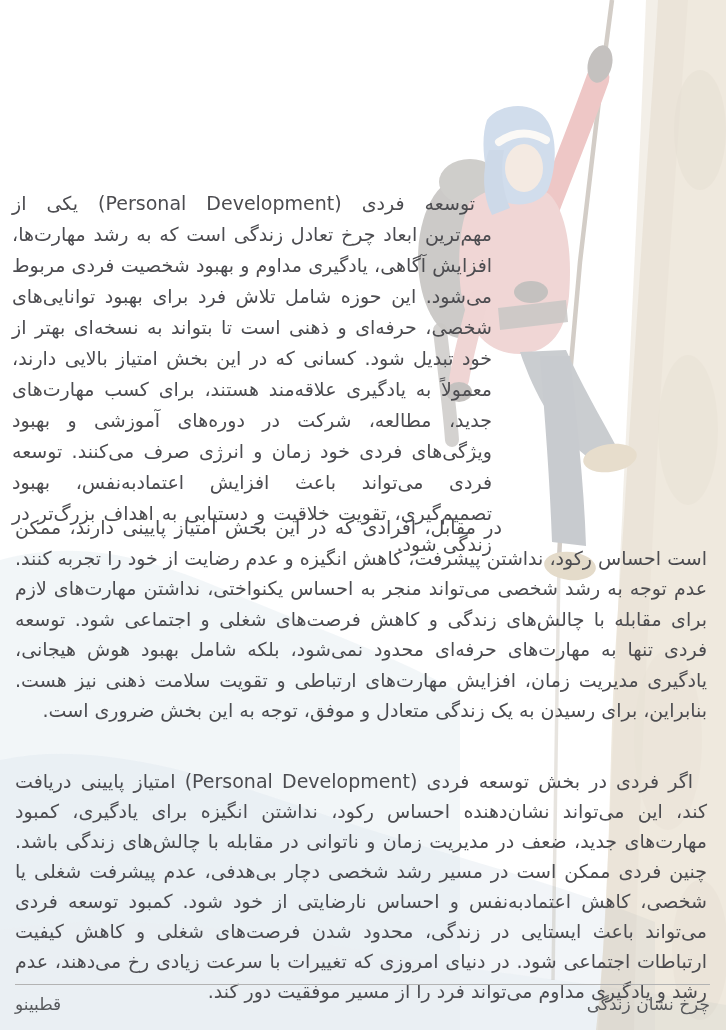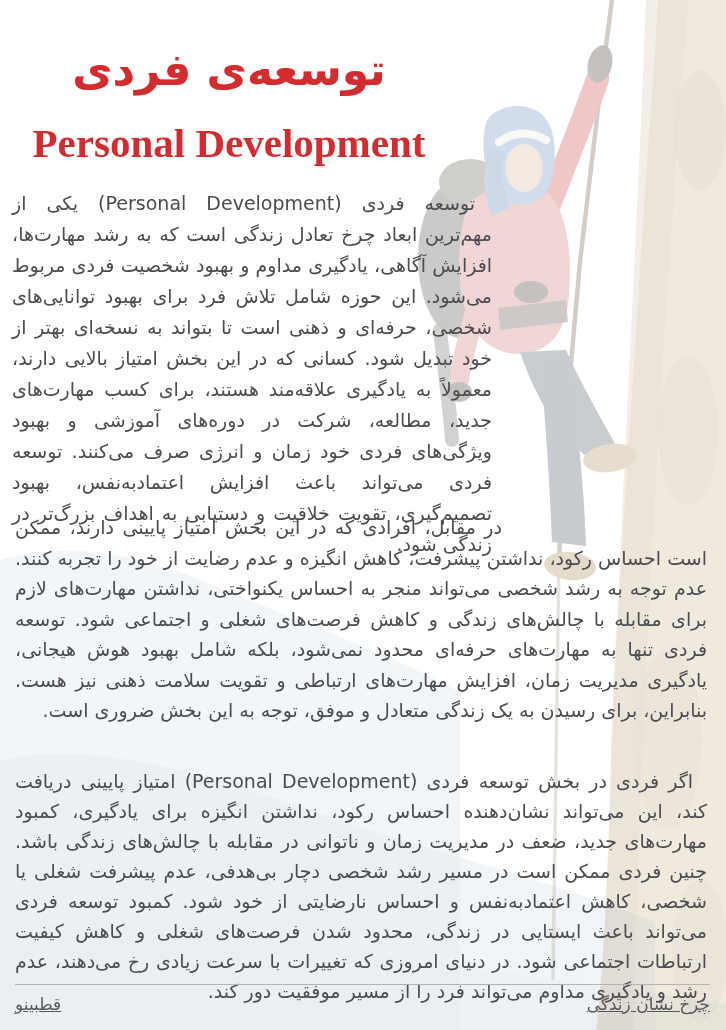--- a/index.html
+++ b/index.html
@@ -53,21 +53,21 @@
     position:absolute;left:15px;right:16px;top:984px;
     border-top:1px solid #b3b3b3;
     direction:rtl;
     display:flex;
     justify-content:space-between;
     align-items:flex-start;
     padding-top:7px;
     color:#57595c;
     font-size:17px;
   }
-  .footer span{line-height:24px;text-decoration:underline;}
+  .footer span{line-height:24px;}
 </style>
 </head>
 <body>
 
 <div id="page">
 
   <div id="bg">
     <svg width="726" height="1030" viewBox="0 0 726 1030" xmlns="http://www.w3.org/2000/svg" aria-hidden="true">
 
       <g opacity="0.55">
@@ -111,24 +111,20 @@
         <path d="M540,356 C545,420 550,482 552,542 L586,546 C584,482 576,416 570,356 Z" fill="#545c68"></path>
 
         <ellipse cx="610" cy="458" rx="27" ry="14" fill="#b3955f" transform="rotate(-8 610 458)"></ellipse>
         <ellipse cx="570" cy="566" rx="26" ry="14" fill="#ab8d58" transform="rotate(6 570 566)"></ellipse>
       </g>
     </svg>
   </div>
 
   <div id="content">
 
-    <div class="header">
-      <h1 class="title-fa">توسعه‌ی فردی</h1>
-      <h2 class="title-en">Personal Development</h2>
-    </div>
 
     <p id="p1" class="para">توسعه فردی (Personal Development) یکی از مهم‌ترین ابعاد چرخ تعادل زندگی است که به رشد مهارت‌ها، افزایش آگاهی، یادگیری مداوم و بهبود شخصیت فردی مربوط می‌شود. این حوزه شامل تلاش فرد برای بهبود توانایی‌های شخصی، حرفه‌ای و ذهنی است تا بتواند به نسخه‌ای بهتر از خود تبدیل شود. کسانی که در این بخش امتیاز بالایی دارند، معمولاً به یادگیری علاقه‌مند هستند، برای کسب مهارت‌های جدید، مطالعه، شرکت در دوره‌های آموزشی و بهبود ویژگی‌های فردی خود زمان و انرژی صرف می‌کنند. توسعه فردی می‌تواند باعث افزایش اعتمادبه‌نفس، بهبود تصمیم‌گیری، تقویت خلاقیت و دستیابی به اهداف بزرگ‌تر در زندگی شود.</p>
 
     <p id="p2" class="para">در مقابل، افرادی که در این بخش امتیاز پایینی دارند، ممکن است احساس رکود، نداشتن پیشرفت، کاهش انگیزه و عدم رضایت از خود را تجربه کنند. عدم توجه به رشد شخصی می‌تواند منجر به احساس یکنواختی، نداشتن مهارت‌های لازم برای مقابله با چالش‌های زندگی و کاهش فرصت‌های شغلی و اجتماعی شود. توسعه فردی تنها به مهارت‌های حرفه‌ای محدود نمی‌شود، بلکه شامل بهبود هوش هیجانی، یادگیری مدیریت زمان، افزایش مهارت‌های ارتباطی و تقویت سلامت ذهنی نیز هست. بنابراین، برای رسیدن به یک زندگی متعادل و موفق، توجه به این بخش ضروری است.</p>
 
     <p id="p3" class="para">اگر فردی در بخش توسعه فردی (Personal Development) امتیاز پایینی دریافت کند، این می‌تواند نشان‌دهنده احساس رکود، نداشتن انگیزه برای یادگیری، کمبود مهارت‌های جدید، ضعف در مدیریت زمان و ناتوانی در مقابله با چالش‌های زندگی باشد. چنین فردی ممکن است در مسیر رشد شخصی دچار بی‌هدفی، عدم پیشرفت شغلی یا شخصی، کاهش اعتمادبه‌نفس و احساس نارضایتی از خود شود. کمبود توسعه فردی می‌تواند باعث ایستایی در زندگی، محدود شدن فرصت‌های شغلی و کاهش کیفیت ارتباطات اجتماعی شود. در دنیای امروزی که تغییرات با سرعت زیادی رخ می‌دهند، عدم رشد و یادگیری مداوم می‌تواند فرد را از مسیر موفقیت دور کند.</p>
 
     <div class="footer">
       <span>چرخ نشان زندگی</span>
       <span>قطبینو</span>

